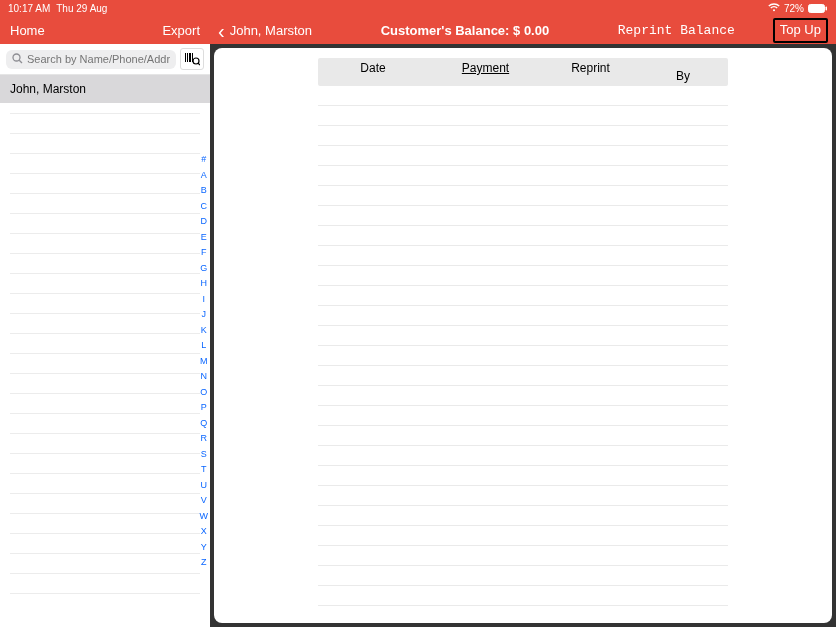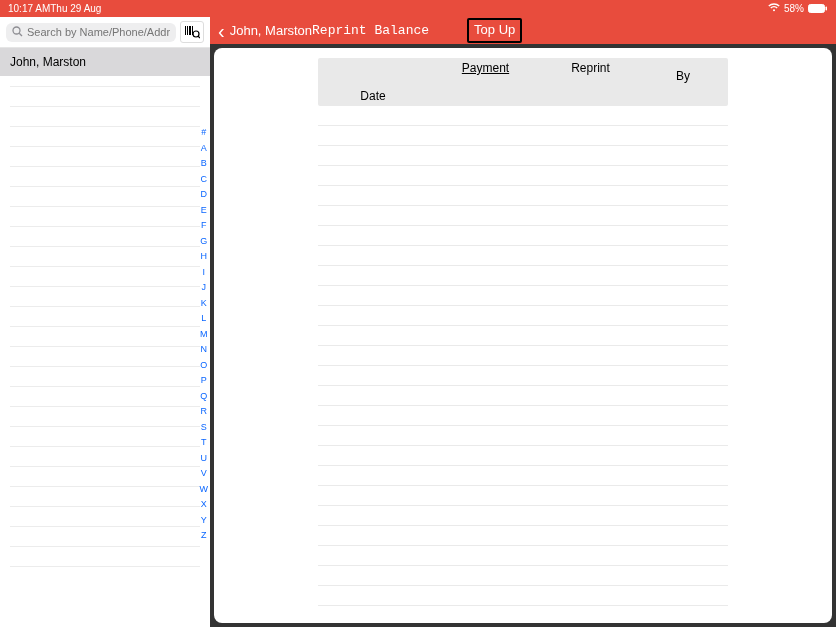--- a/index.html
+++ b/index.html
@@ -15,21 +15,21 @@
       height: 17px;
       background: #e84c3d;
       display: flex;
       align-items: center;
       justify-content: space-between;
       padding: 0 8px;
       color: #fff;
       font-size: 10px;
       font-weight: 500;
     }
-    .status-left { display: flex; }
+    .status-left { display: flex; gap: 6px; }
     .status-right { display: flex; align-items: center; gap: 4px; }
     .wifi-icon { display:inline-block; }
     .battery-icon { display:inline-flex; align-items:center; }
 
     .main-container {
       display: flex;
       height: 610px;
     }
 
     
@@ -169,21 +169,21 @@
       margin: 0 auto;
     }
     .table-header {
       display: flex;
       background: #e9e9e9;
       font-size: 12px;
       padding: 3px 0;
       border-radius: 2px;
     }
     .th { text-align: center; }
-    .th-date { flex: 0 0 110px; margin-top: 28px; }
+    .th-date { flex: 0 0 110px; }
     .th-payment { flex: 0 0 115px; text-decoration: underline; }
     .th-amount { flex: 0 0 95px; }
     .th-by { flex: 0 0 90px; margin-top: 8px; }
     .line-row {
       height: 1px;
       background: #eaeaea;
       margin-top: 19px;
     }
   </style>
 </head>
@@ -193,33 +193,37 @@
   <div class="status-left">
     <span>10:17 AM</span>
     <span>Thu 29 Aug</span>
   </div>
   <div class="status-right">
     <span class="wifi-icon">
       <svg width="12" height="9" viewBox="0 0 12 9">
           <path d="M6 8.2a1 1 0 100-2 1 1 0 000 2zm-2.7-2.6a3.8 3.8 0 015.4 0l1-1a5.2 5.2 0 00-7.4 0l1 1zm-2-2a6.6 6.6 0 019.4 0l1-1a8 8 0 00-11.4 0l1 1z" fill="#fff"></path>
         </svg>
     </span>
-    <span>58%</span>
+    <span>72%</span>
     <span class="battery-icon">
       <svg width="20" height="9" viewBox="0 0 20 9">
           <rect x="0.5" y="0.5" width="16" height="8" rx="2" fill="#fff" stroke="#fff"></rect>
           <rect x="17.5" y="2.5" width="1.5" height="4" rx="0.7" fill="#fff"></rect>
         </svg>
     </span>
   </div>
 </div>
 
 <div class="main-container">
 
   <div class="sidebar">
+    <div class="sidebar-header">
+      <span>Home</span>
+      <span>Export</span>
+    </div>
     <div class="search-row">
       <div class="search-box">
         <span class="mag-icon">
           <svg width="11" height="11" viewBox="0 0 11 11">
               <circle cx="4.5" cy="4.5" r="3.5" stroke="#8e8e93" stroke-width="1.3" fill="none"></circle>
               <line x1="7.2" y1="7.2" x2="10" y2="10" stroke="#8e8e93" stroke-width="1.3"></line>
             </svg>
         </span>
         <input placeholder="Search by Name/Phone/Addre..." style="">
       </div>
@@ -290,20 +294,21 @@
           <span>Y</span>
           <span>Z</span>
         </div>
     </div>
   </div>
 
   <div class="right-panel">
     <div class="right-header">
       <span class="back-arrow">‹</span>
       <span class="customer-name-header">John, Marston</span>
+      <span class="balance-center">Customer's Balance: $ 0.00</span>
       <span class="reprint-btn">Reprint Balance</span>
       <span class="topup-btn">Top Up</span>
     </div>
     <div class="content-card">
       <div class="table-wrap">
         <div class="table-header">
           <div class="th th-date">Date</div>
           <div class="th th-payment">Payment</div>
           <div class="th th-amount">Reprint</div>
           <div class="th th-by">By</div>

